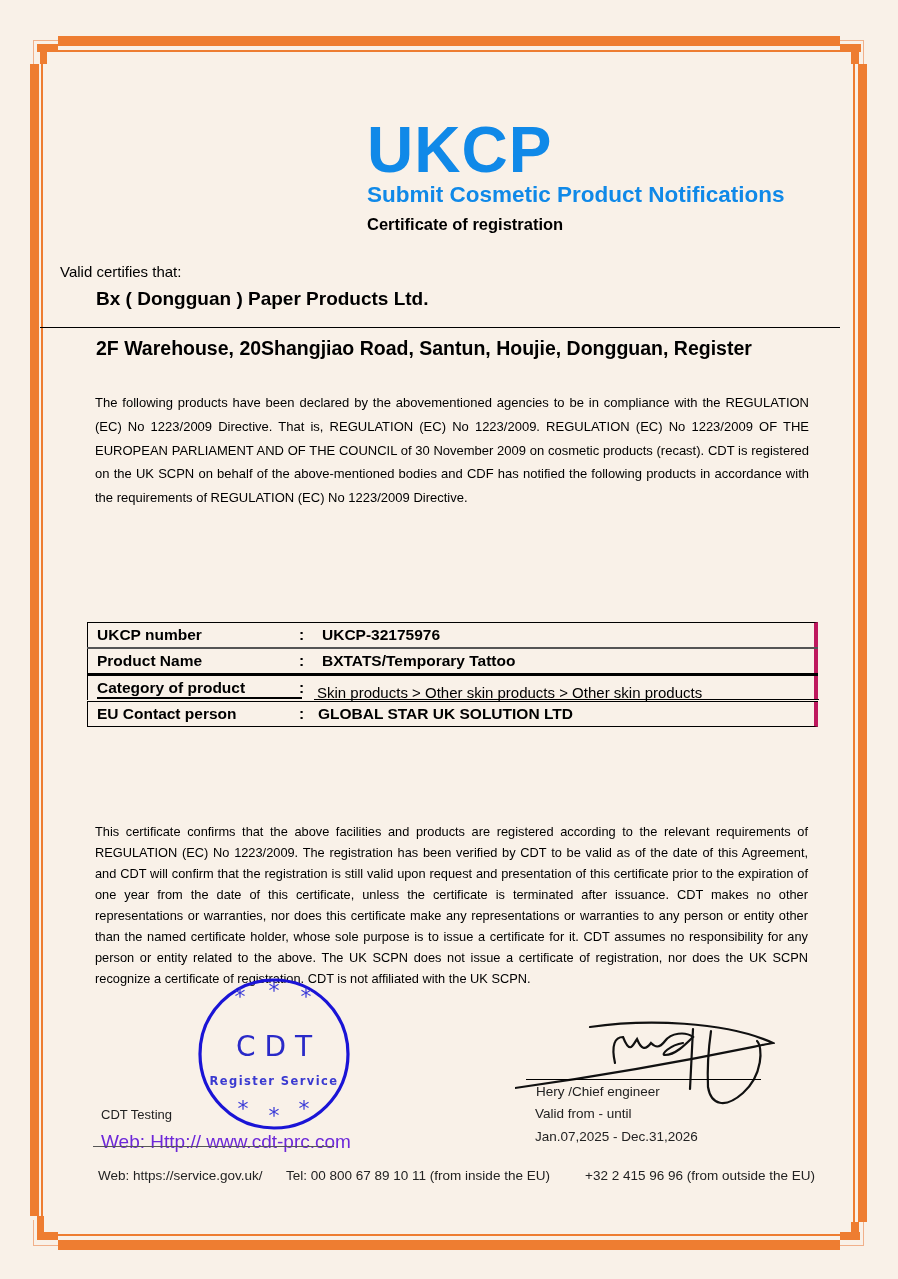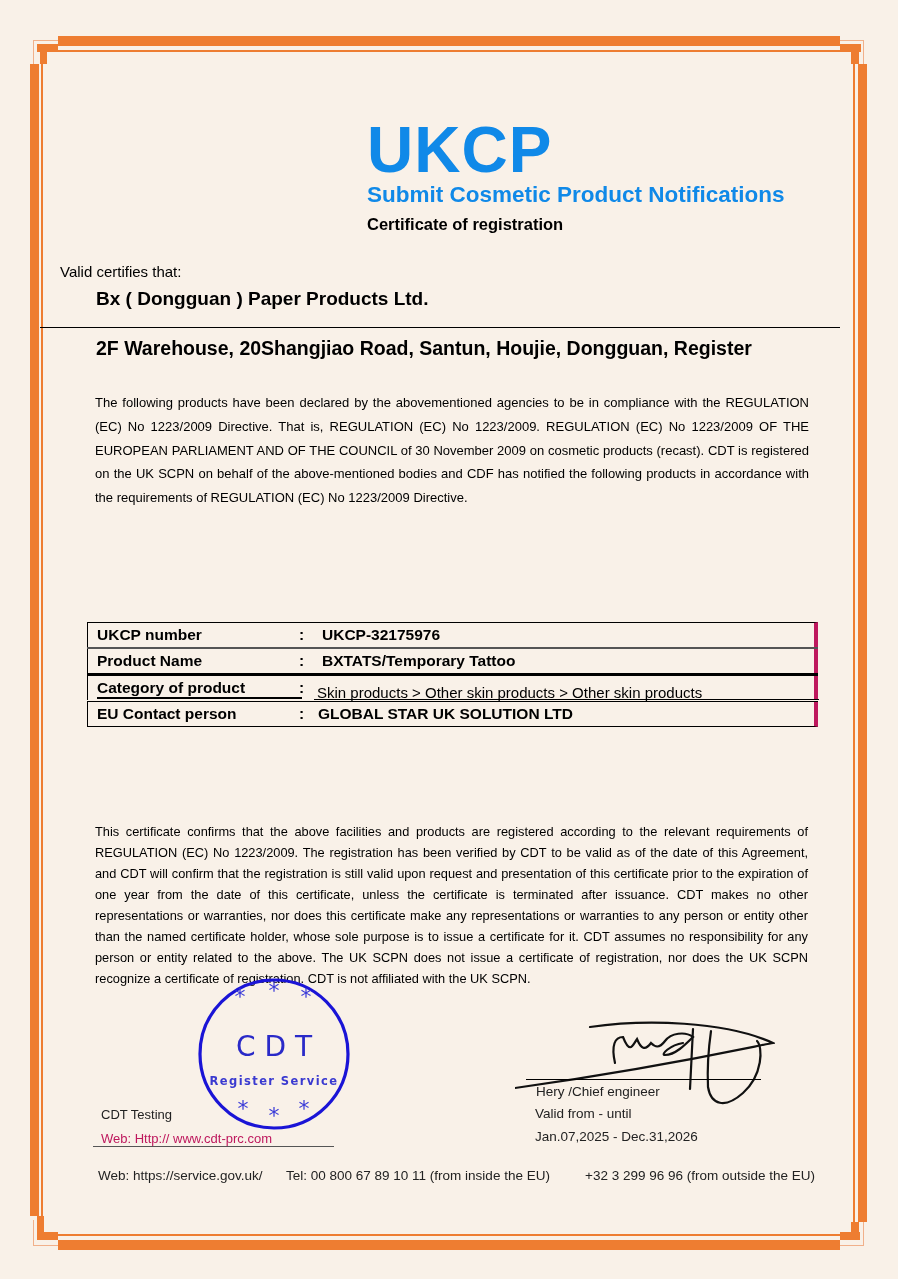--- a/index.html
+++ b/index.html
@@ -37,21 +37,21 @@
     .sep.thick { height: 3px; background: #000; }
     .sep.thin1 { height: 1px; background: #000; }
     .row.r4 { border-bottom: 1px solid #000; }
     .cat-underline { position: absolute; left: 9px; top: 21px; width: 205px; height: 2px; background: #000; }
     .cat-underline2 { position: absolute; left: 226px; top: 23px; width: 505px; height: 1px; background: #000; }
 
     .para2 { left: 95px; top: 821px; width: 713px; font-size: 12.8px; line-height: 21px; text-align: justify; }
 
     .stamp { left: 197px; top: 977px; width: 154px; height: 154px; }
     .cdt-testing { left: 101px; top: 1107px; font-size: 13px; color: #222; }
-    .cdt-web { left: 101px; top: 1131px; font-size: 13px; color: #be185d; text-align: right; }
+    .cdt-web { left: 101px; top: 1131px; font-size: 19px; color: #6d28d9; text-align: right; }
     .cdt-line { left: 93px; top: 1146px; width: 241px; height: 1px; background: #555; }
 
     .signature { left: 515px; top: 1015px; width: 260px; height: 95px; }
     .sig-line { left: 526px; top: 1079px; width: 235px; height: 1px; background: #000; }
     .sig-name { left: 536px; top: 1084px; font-size: 13.5px; color: #222; }
     .valid-lbl { left: 535px; top: 1106px; font-size: 13.5px; color: #222; }
     .valid-dates { left: 535px; top: 1129px; font-size: 13.5px; color: #222; }
 
     .footer { top: 1168px; font-size: 13.5px; color: #222; }
     .f1 { left: 98px; }
@@ -161,13 +161,13 @@
   <path d="M178 14 L175 74" fill="none" stroke="#111" stroke-width="2.2" stroke-linecap="round"></path>
   <path d="M196 16 C194 30, 192 50, 193 72 C196 90, 210 94, 228 78 C248 60, 248 32, 242 26" fill="none" stroke="#111" stroke-width="2.2" stroke-linecap="round"></path>
 </svg>
 <div class="abs sig-line"></div>
 <div class="abs sig-name">Hery /Chief engineer</div>
 <div class="abs valid-lbl">Valid from - until</div>
 <div class="abs valid-dates">Jan.07,2025 - Dec.31,2026</div>
 
 <div class="abs footer f1">Web:  https://service.gov.uk/</div>
 <div class="abs footer f2">Tel: 00 800 67 89 10 11 (from inside the EU)</div>
-<div class="abs footer f3">+32 3 299 96 96 (from outside the EU)</div>
+<div class="abs footer f3">+32 2 415 96 96 (from outside the EU)</div>
 
 </body></html>

